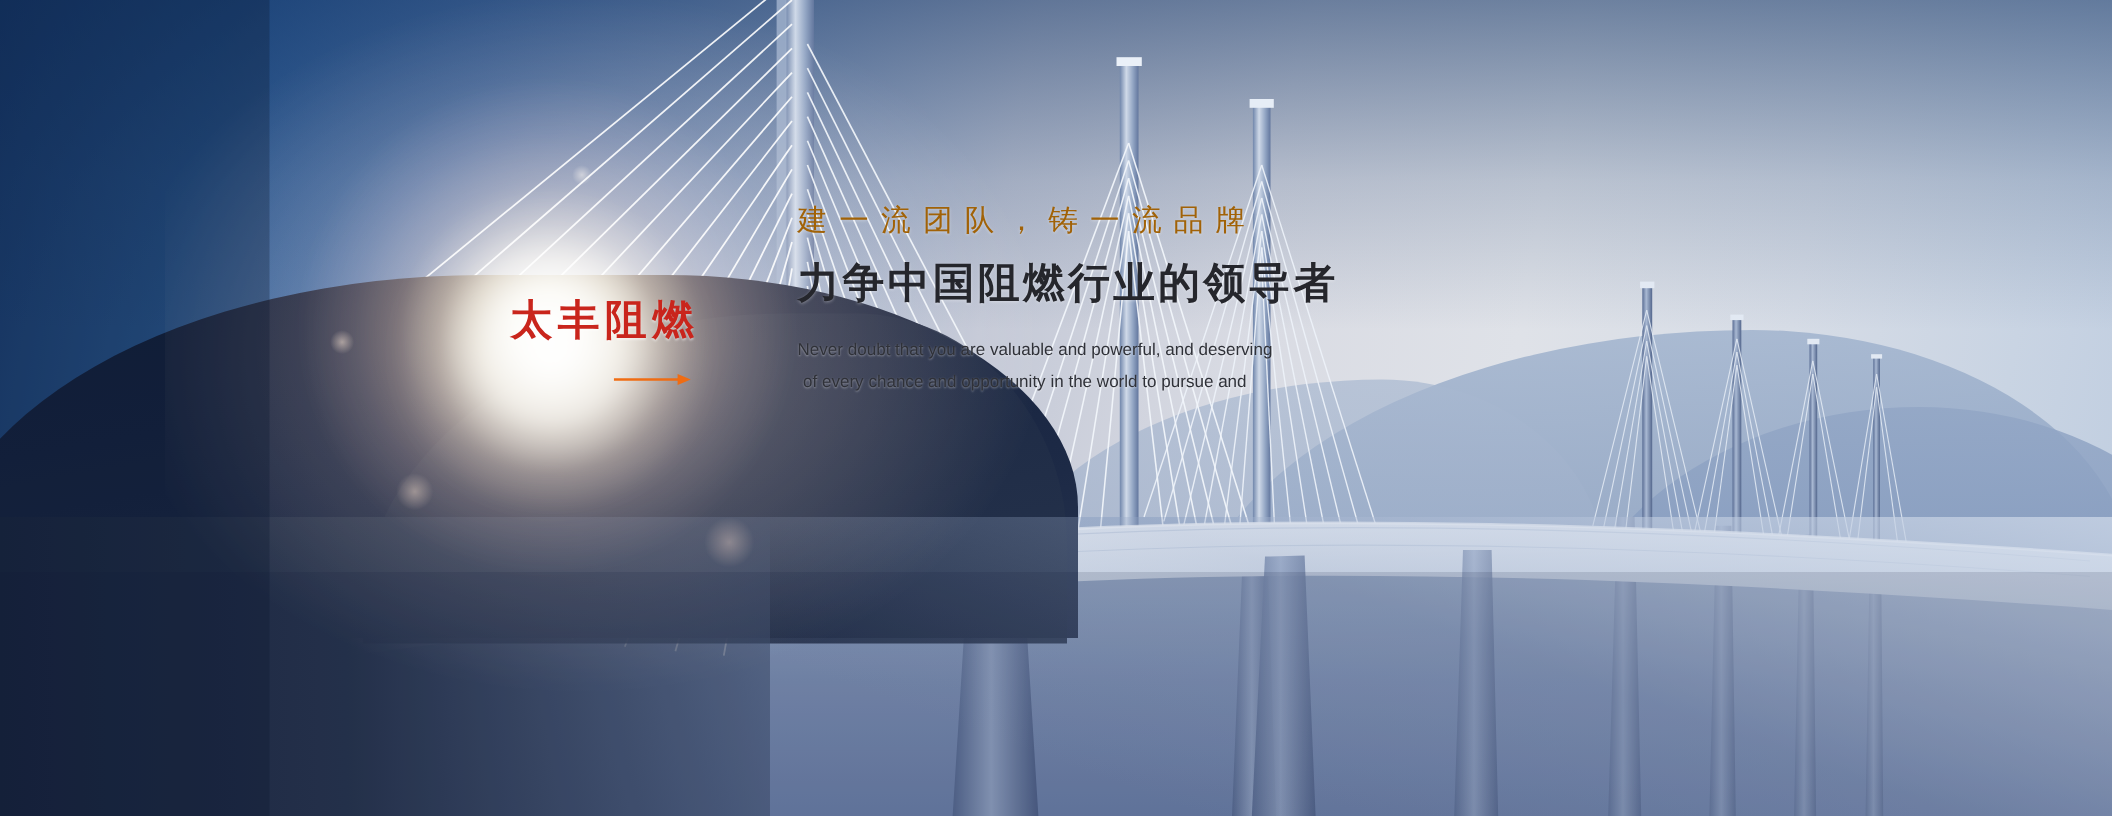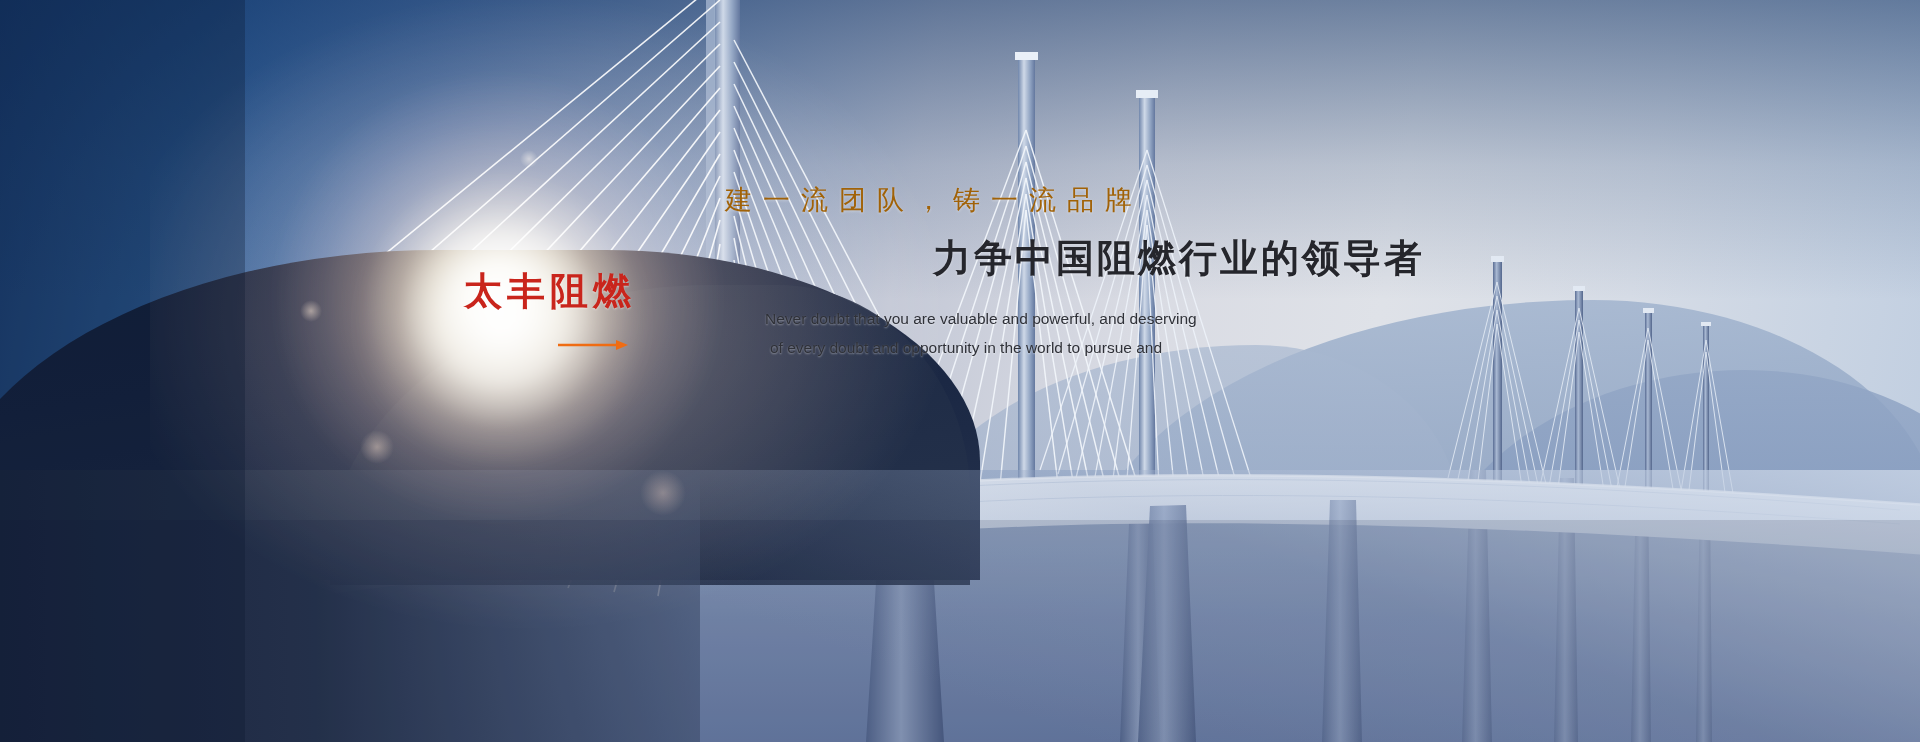--- a/index.html
+++ b/index.html
@@ -155,31 +155,30 @@
   }
   .headline-main{
     margin-top:22px;
     font-size:38px;
     font-weight:700;
     color:#25262c;
     letter-spacing:3px;
     line-height:1.1;
     white-space:nowrap;
     text-shadow:0 1px 3px rgba(255,255,255,.35);
-    text-align:right;
   }
   .blurb{
     margin-top:26px;
     font-size:15.5px;
     color:#2f3138;
     line-height:1.82;
     width:460px;
     text-shadow:0 1px 2px rgba(255,255,255,.45);
   }
-  .blurb span{ display:block; white-space:nowrap;margin-left:40px; }
+  .blurb span{ display:block; white-space:nowrap; }
   .blurb span.indent{ padding-left:5px; }
 </style>
 </head>
 <body>
 
 <div class="stage">
 
   <div class="sky"></div>
   <div class="sky-top"></div>
 
@@ -402,17 +401,17 @@
     </svg>
   </div>
 
   <div class="copy">
     <div class="headline-sub">建一流团队，铸一流品牌</div>
 
     <div class="headline-main">力争中国阻燃行业的领导者</div>
 
     <div class="blurb">
       <span>Never doubt that you are valuable and powerful, and deserving</span>
-      <span class="indent">of every doubt and opportunity in the world to pursue and</span>
+      <span class="indent">of every chance and opportunity in the world to pursue and</span>
     </div>
   </div>
 
 </div>
 
 </body></html>

